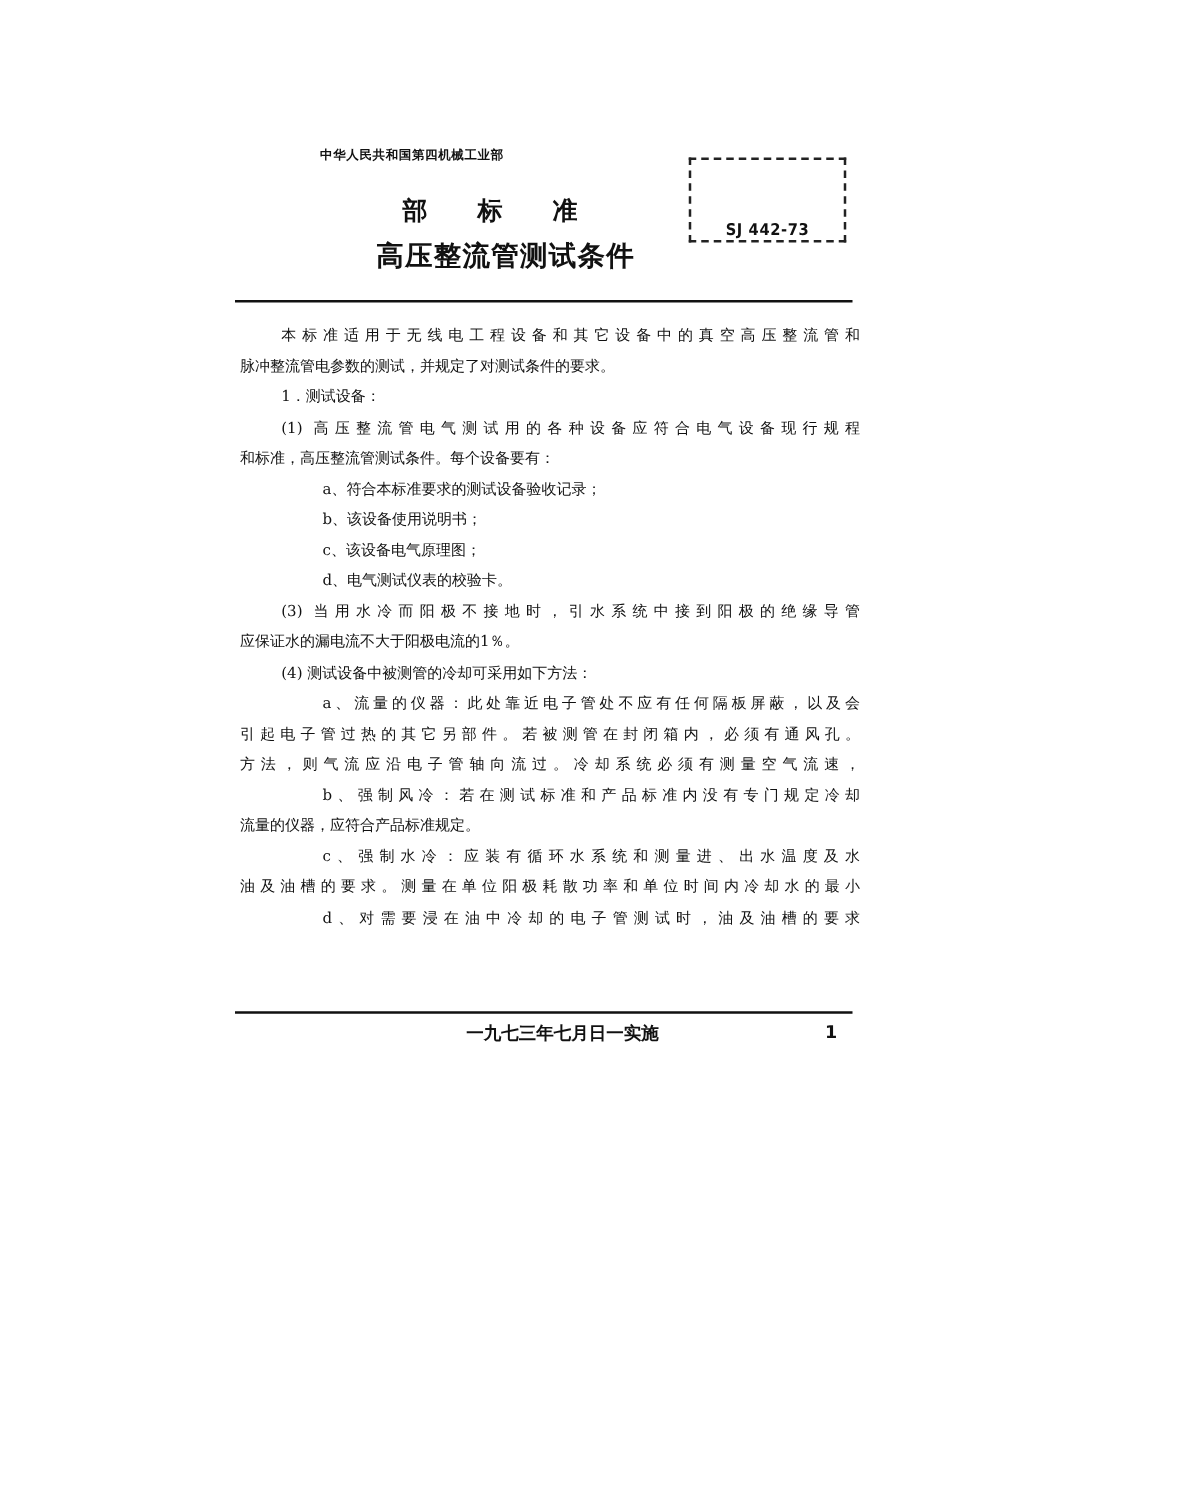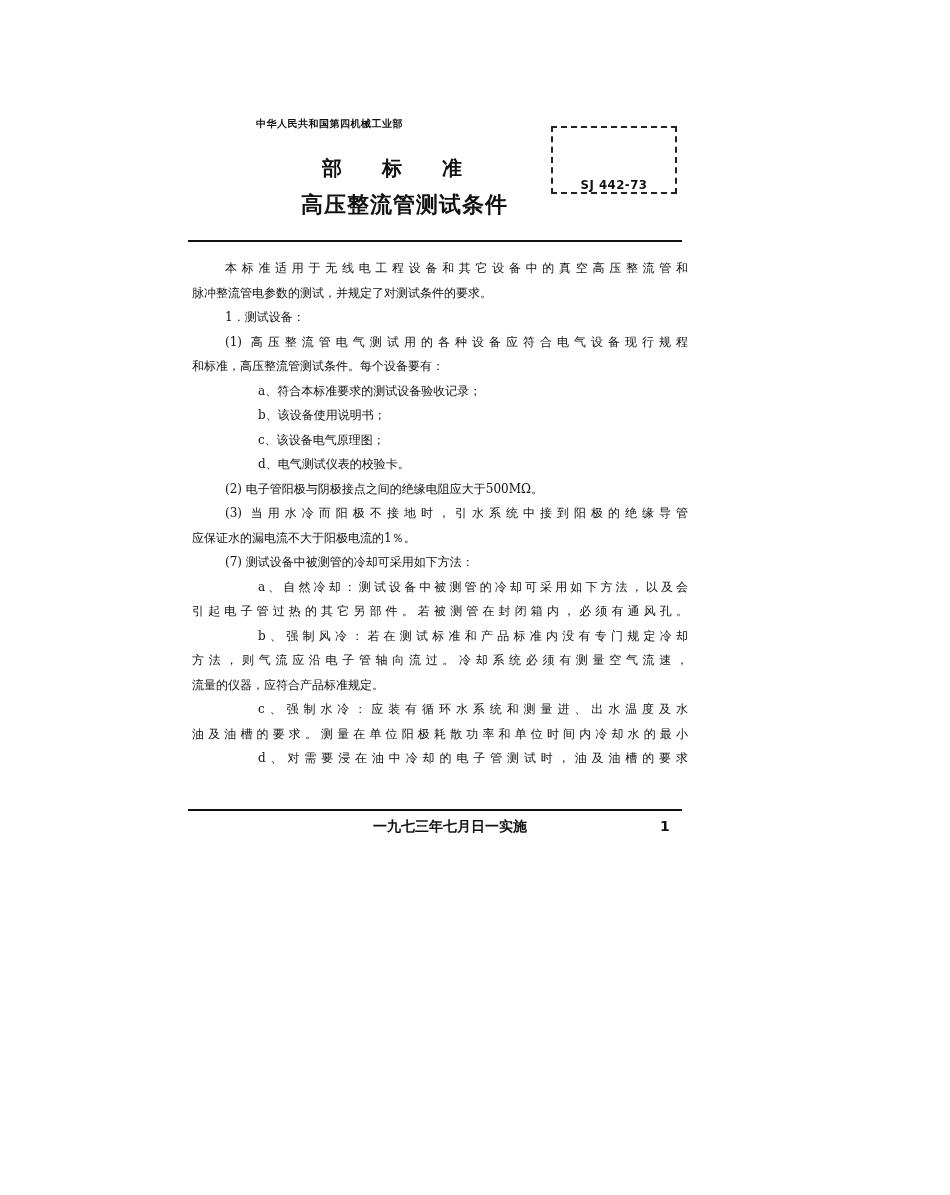--- a/index.html
+++ b/index.html
@@ -48,28 +48,27 @@
 <div class="body" id="body-container">
     <div class="line ind1">本标准适用于无线电工程设备和其它设备中的真空高压整流管和</div>
     <div class="line last">脉冲整流管电参数的测试，并规定了对测试条件的要求。</div>
     <div class="line ind1 last">1．测试设备：</div>
     <div class="line ind1">(1) 高压整流管电气测试用的各种设备应符合电气设备现行规程</div>
     <div class="line last">和标准，高压整流管测试条件。每个设备要有：</div>
     <div class="line ind2 last">a、符合本标准要求的测试设备验收记录；</div>
     <div class="line ind2 last">b、该设备使用说明书；</div>
     <div class="line ind2 last">c、该设备电气原理图；</div>
     <div class="line ind2 last">d、电气测试仪表的校验卡。</div>
-    <div class="line ind1 last">(2) 电子管阳极与阴极接点之间的绝缘电阻应大于500MΩ。</div>
     <div class="line ind1">(3) 当用水冷而阳极不接地时，引水系统中接到阳极的绝缘导管</div>
     <div class="line last">应保证水的漏电流不大于阳极电流的1％。</div>
-    <div class="line ind1 last">(7) 测试设备中被测管的冷却可采用如下方法：</div>
-    <div class="line ind2">a、自然冷却：测试设备中被测管的冷却可采用如下方法，以及会</div>
+    <div class="line ind1 last">(4) 测试设备中被测管的冷却可采用如下方法：</div>
+    <div class="line ind2">a、流量的仪器：此处靠近电子管处不应有任何隔板屏蔽，以及会</div>
     <div class="line">引起电子管过热的其它另部件。若被测管在封闭箱内，必须有通风孔。</div>
+    <div class="line">方法，则气流应沿电子管轴向流过。冷却系统必须有测量空气流速，</div>
     <div class="line ind2">b、强制风冷：若在测试标准和产品标准内没有专门规定冷却</div>
-    <div class="line">方法，则气流应沿电子管轴向流过。冷却系统必须有测量空气流速，</div>
     <div class="line last">流量的仪器，应符合产品标准规定。</div>
     <div class="line ind2">c、强制水冷：应装有循环水系统和测量进、出水温度及水</div>
     <div class="line">油及油槽的要求。测量在单位阳极耗散功率和单位时间内冷却水的最小</div>
     <div class="line ind2">d、对需要浸在油中冷却的电子管测试时，油及油槽的要求</div>
   </div>
 
 <div class="rule bottom"></div>
 
 <div class="abs footer-date">一九七三年七月日一实施</div>
 <div class="abs footer-page">1</div>

